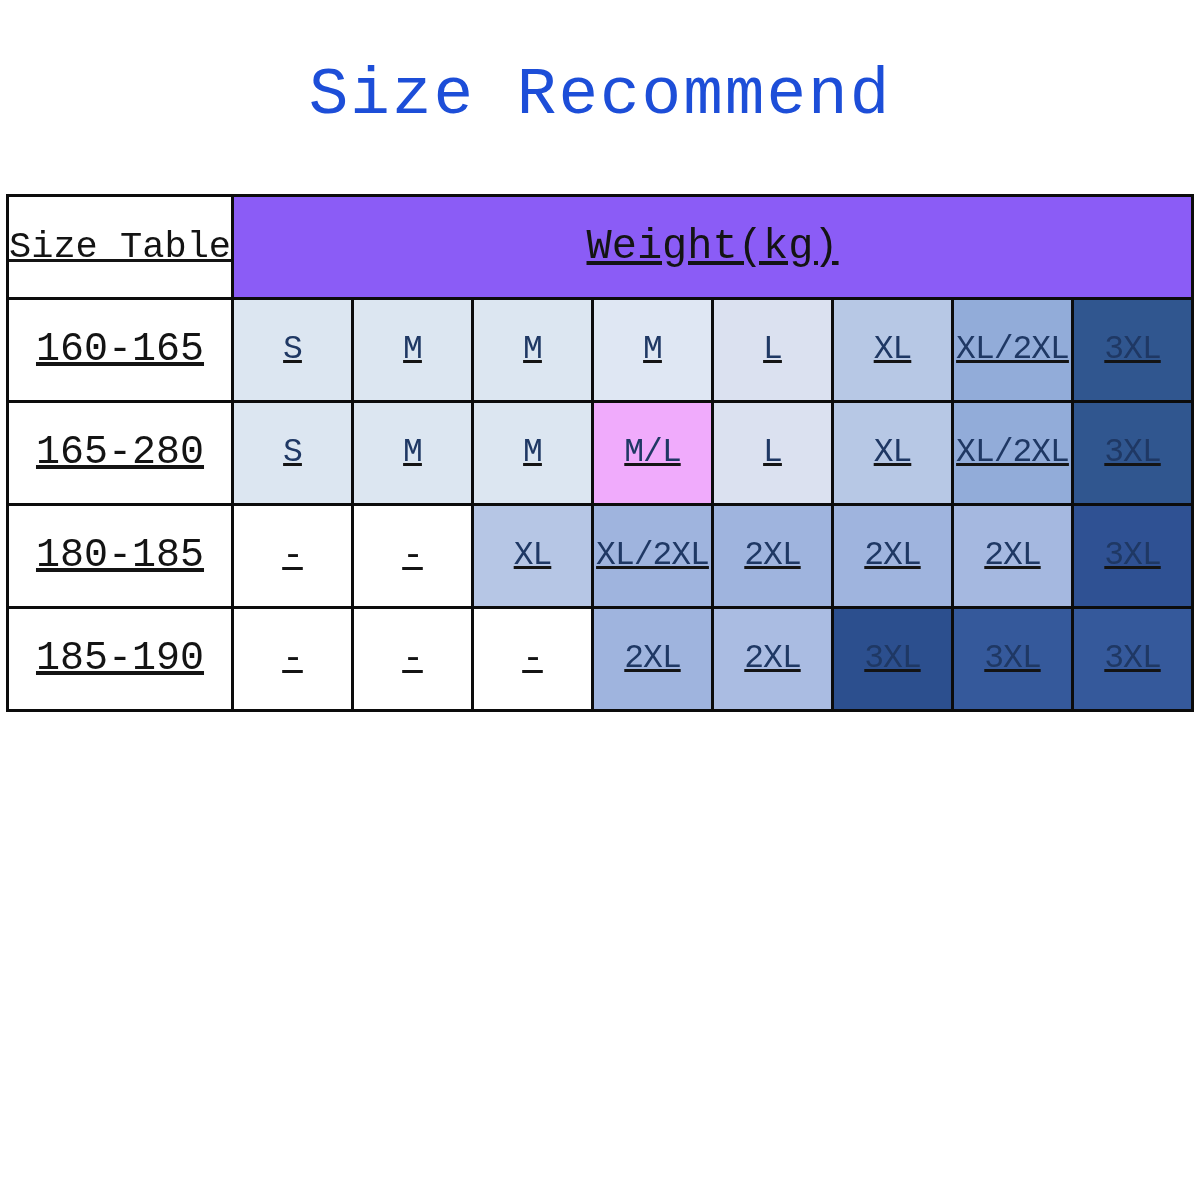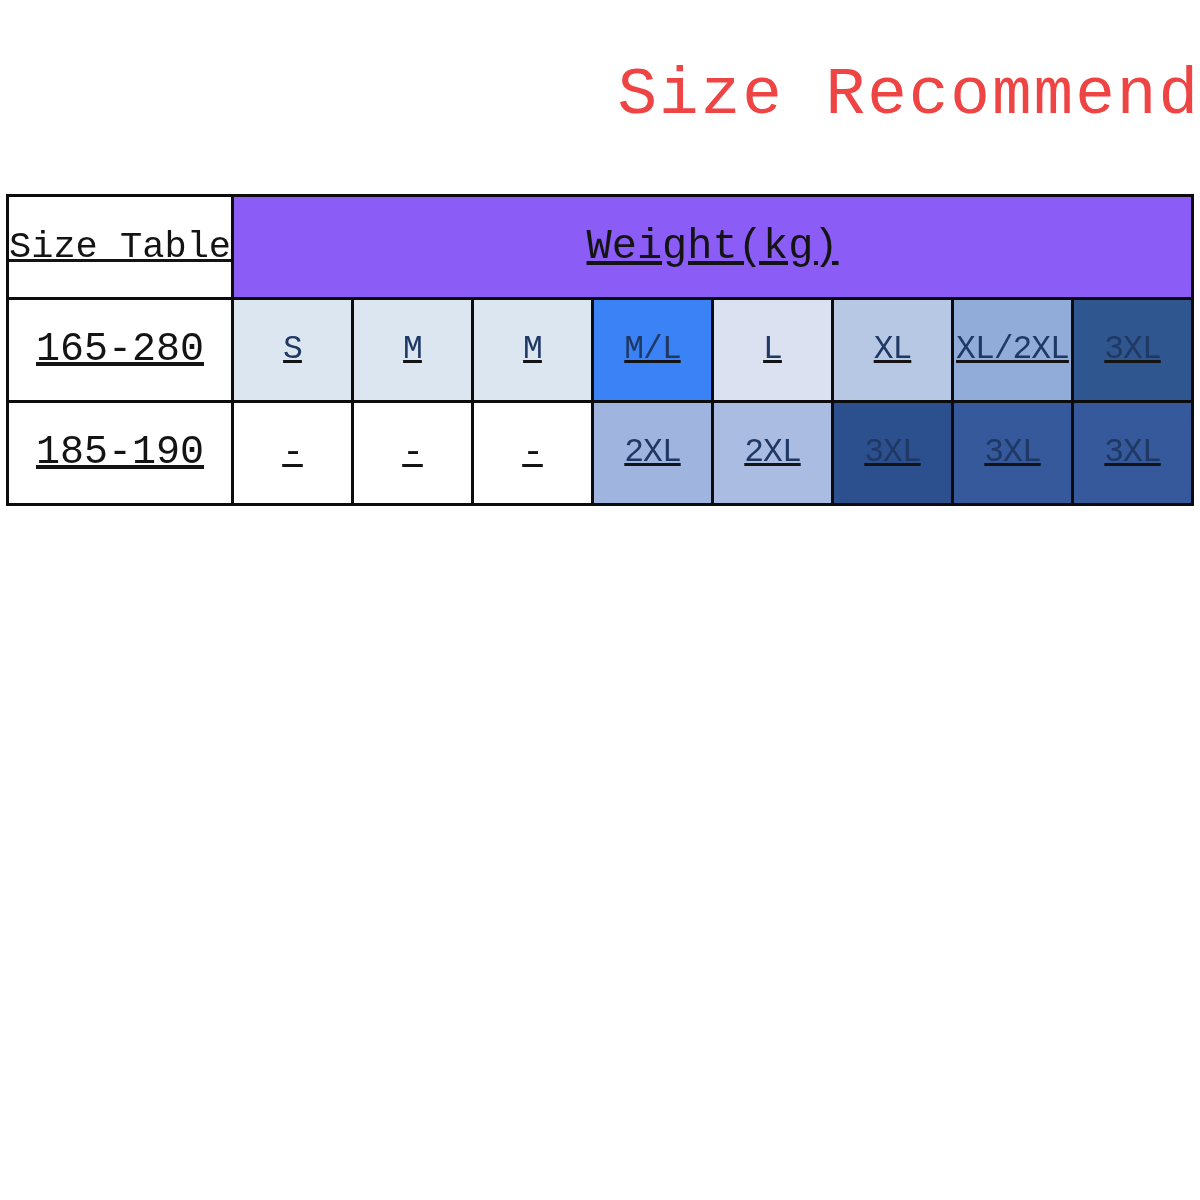--- a/index.html
+++ b/index.html
@@ -2,23 +2,23 @@
 <html><head>
 <meta charset="utf-8">
 <style>
   html,body{margin:0;padding:0;}
   body{
     width:1200px;height:1200px;background:#ffffff;
     font-family:"Liberation Mono","DejaVu Sans Mono",monospace;
     color:#141414;
   }
   .page-title{
-    text-align:right;font-size:66px;font-weight:normal;
+    text-align:center;font-size:66px;font-weight:normal;
     letter-spacing:2px;line-height:1.15;
-    margin:58px 0 60px 0;color:#ef4444;white-space:nowrap;
+    margin:58px 0 60px 0;color:#1d4ed8;white-space:nowrap;
   }
   table.size-table{
     border-collapse:collapse;table-layout:fixed;
     margin-left:6px;width:1188px;text-decoration:underline;
   }
   table.size-table td{
     border:3px solid #0c0c0c;
     text-align:center;vertical-align:middle;
     height:100px;padding:0;white-space:nowrap;overflow:visible;
   }
@@ -48,30 +48,52 @@
       <col class="c">
       <col class="c">
       <col class="c">
   </colgroup>
   <tbody>
     <tr>
       <td class="corner-cell">Size Table</td>
       <td class="weight-band" colspan="8" style="background-color: #8b5cf6;">Weight(kg)</td>
     </tr>
 
+  <tr>
+        <td class="height-cell">160-165</td>
+        <td class="size-cell" style="background-color: rgb(220, 230, 241);">S</td>
+        <td class="size-cell" style="background-color: rgb(220, 230, 241);">M</td>
+        <td class="size-cell" style="background-color: rgb(220, 230, 241);">M</td>
+        <td class="size-cell" style="background-color: rgb(223, 231, 243);">M</td>
+        <td class="size-cell" style="background-color: rgb(219, 225, 240);">L</td>
+        <td class="size-cell" style="background-color: rgb(183, 200, 229);">XL</td>
+        <td class="size-cell" style="background-color: rgb(146, 172, 217);">XL/2XL</td>
+        <td class="size-cell" style="background-color: rgb(48, 86, 143);">3XL</td>
+      </tr>
       <tr>
         <td class="height-cell">165-280</td>
         <td class="size-cell" style="background-color: rgb(220, 230, 241);">S</td>
         <td class="size-cell" style="background-color: rgb(220, 230, 241);">M</td>
         <td class="size-cell" style="background-color: rgb(220, 230, 241);">M</td>
-        <td class="size-cell" style="background-color: #3b82f6;">M/L</td>
+        <td class="size-cell" style="background-color: #f0abfc;">M/L</td>
         <td class="size-cell" style="background-color: rgb(219, 225, 240);">L</td>
         <td class="size-cell" style="background-color: rgb(183, 200, 229);">XL</td>
         <td class="size-cell" style="background-color: rgb(146, 172, 217);">XL/2XL</td>
         <td class="size-cell" style="background-color: rgb(48, 86, 143);">3XL</td>
+      </tr>
+      <tr>
+        <td class="height-cell">180-185</td>
+        <td class="size-cell dash" style="background-color: rgb(255, 255, 255);">-</td>
+        <td class="size-cell dash" style="background-color: rgb(255, 255, 255);">-</td>
+        <td class="size-cell" style="background-color: rgb(182, 198, 229);">XL</td>
+        <td class="size-cell" style="background-color: rgb(159, 180, 222);">XL/2XL</td>
+        <td class="size-cell" style="background-color: rgb(159, 180, 222);">2XL</td>
+        <td class="size-cell" style="background-color: rgb(159, 180, 222);">2XL</td>
+        <td class="size-cell" style="background-color: rgb(165, 184, 224);">2XL</td>
+        <td class="size-cell" style="background-color: rgb(47, 81, 147);">3XL</td>
       </tr>
       <tr>
         <td class="height-cell">185-190</td>
         <td class="size-cell dash" style="background-color: rgb(255, 255, 255);">-</td>
         <td class="size-cell dash" style="background-color: rgb(255, 255, 255);">-</td>
         <td class="size-cell dash" style="background-color: rgb(255, 255, 255);">-</td>
         <td class="size-cell" style="background-color: rgb(159, 180, 222);">2XL</td>
         <td class="size-cell" style="background-color: rgb(170, 188, 226);">2XL</td>
         <td class="size-cell" style="background-color: rgb(44, 79, 142);">3XL</td>
         <td class="size-cell" style="background-color: rgb(53, 89, 155);">3XL</td>

